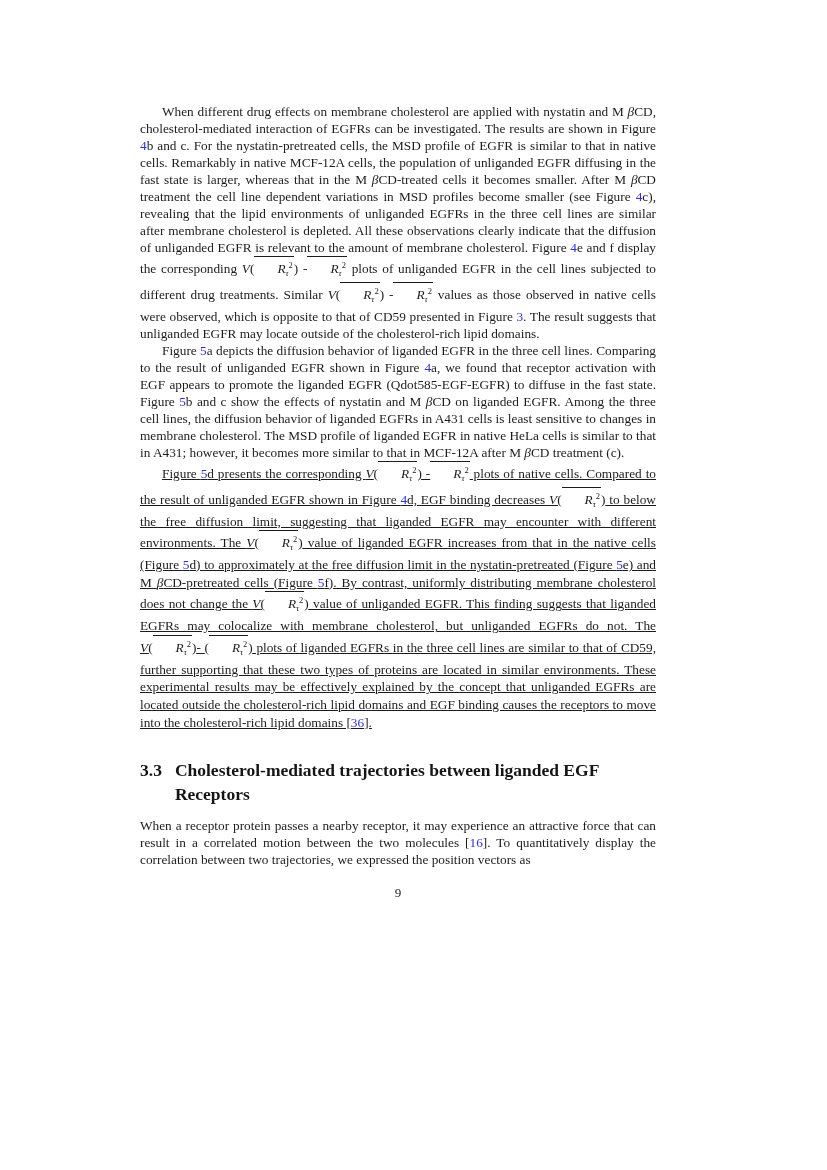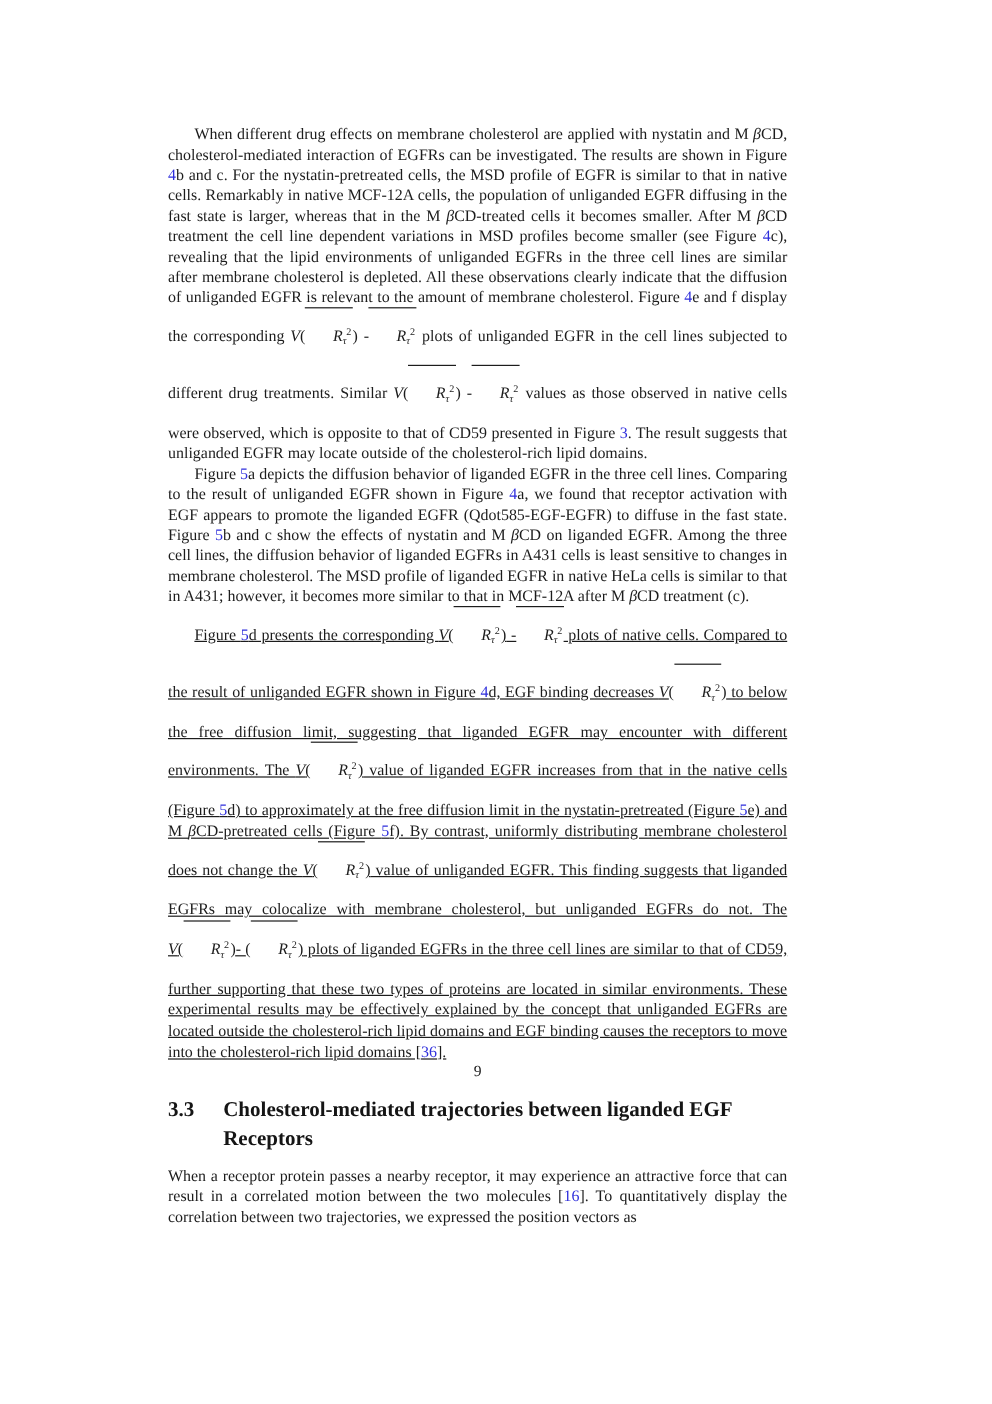--- a/index.html
+++ b/index.html
@@ -35,39 +35,38 @@
     color: var(--link-color, #2e2edc);
     cursor: pointer;
   }
   .gvar { font-style: italic; }
   .math { white-space: nowrap; }
   .math .mvar { font-style: italic; }
   .ov {
     display: inline-block;
     border-top: 1px solid currentColor;
     line-height: 1.05;
-    padding: 15px 1px;
+    padding: 4px 1px;
   }
   .ov sub {
     font-size: 8.5px;
     vertical-align: -3px;
   }
   .ov sup {
     font-size: 8.5px;
     vertical-align: 5px;
   }
   h2.section {
     display: flex;
     gap: 13px;
     margin: 28px 0 11px 0;
     font-size: 17.5px;
     line-height: 23.5px;
     font-weight: 700;
     color: #151515;
-    justify-content: space-between;
   }
   h2.section .sec-num { flex: 0 0 auto; }
   h2.section .sec-title { flex: 1 1 auto; max-width: 470px; }
   .page-number {
     position: absolute;
     top: 782px;
     left: 0;
     width: 100%;
     text-align: center;
     font-size: 13px;

